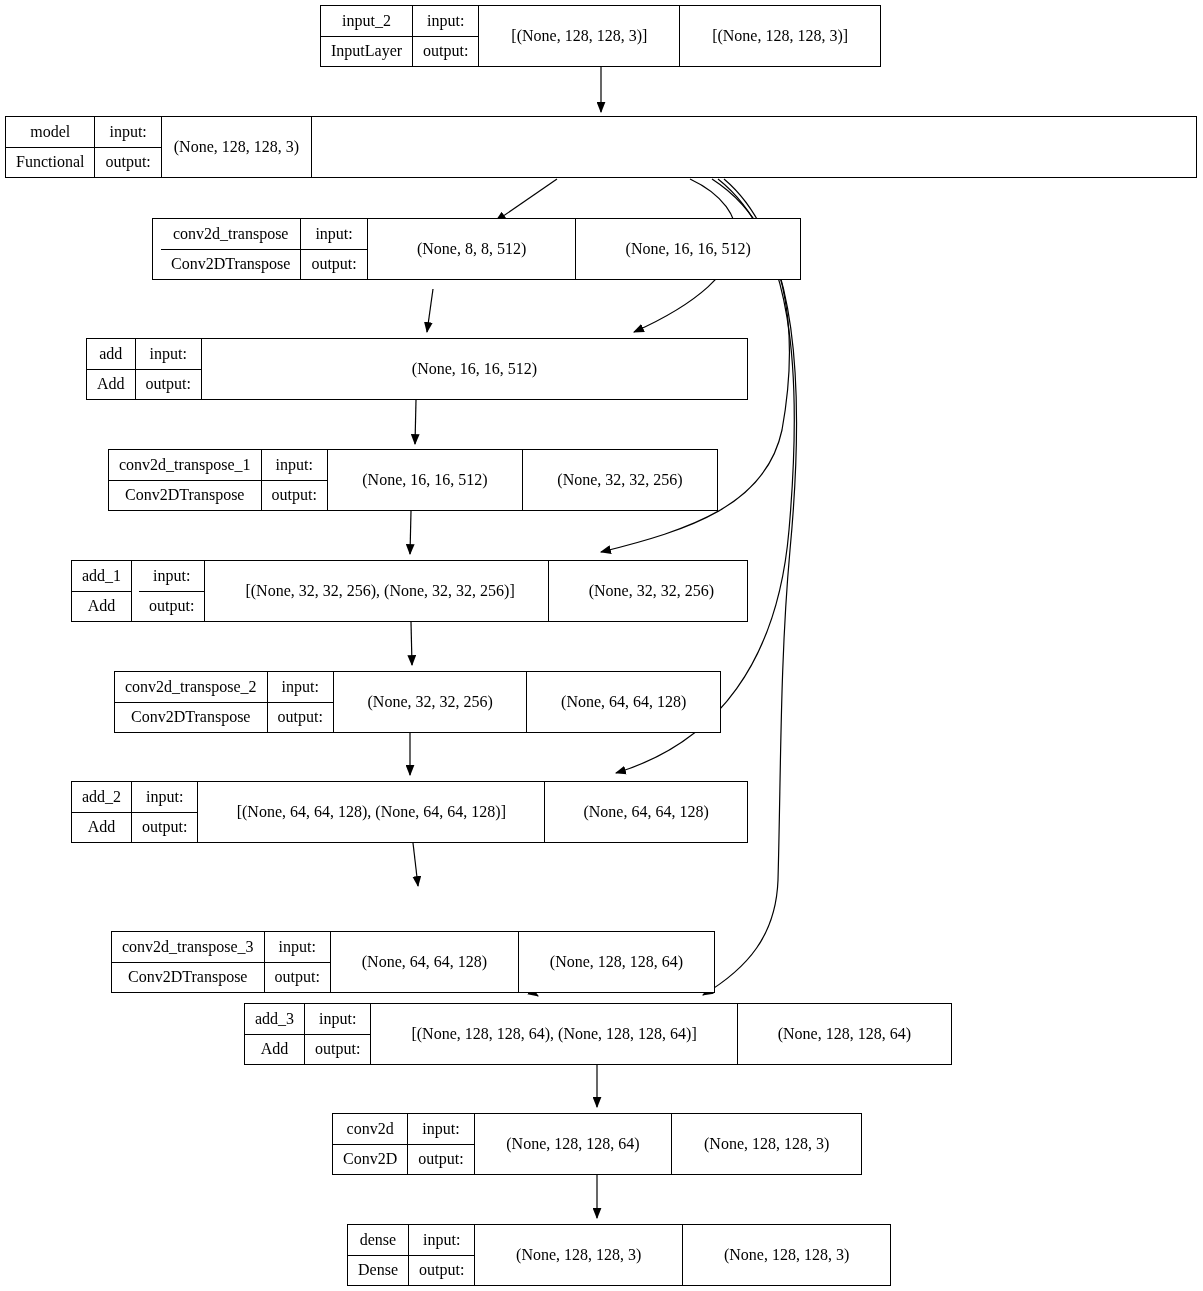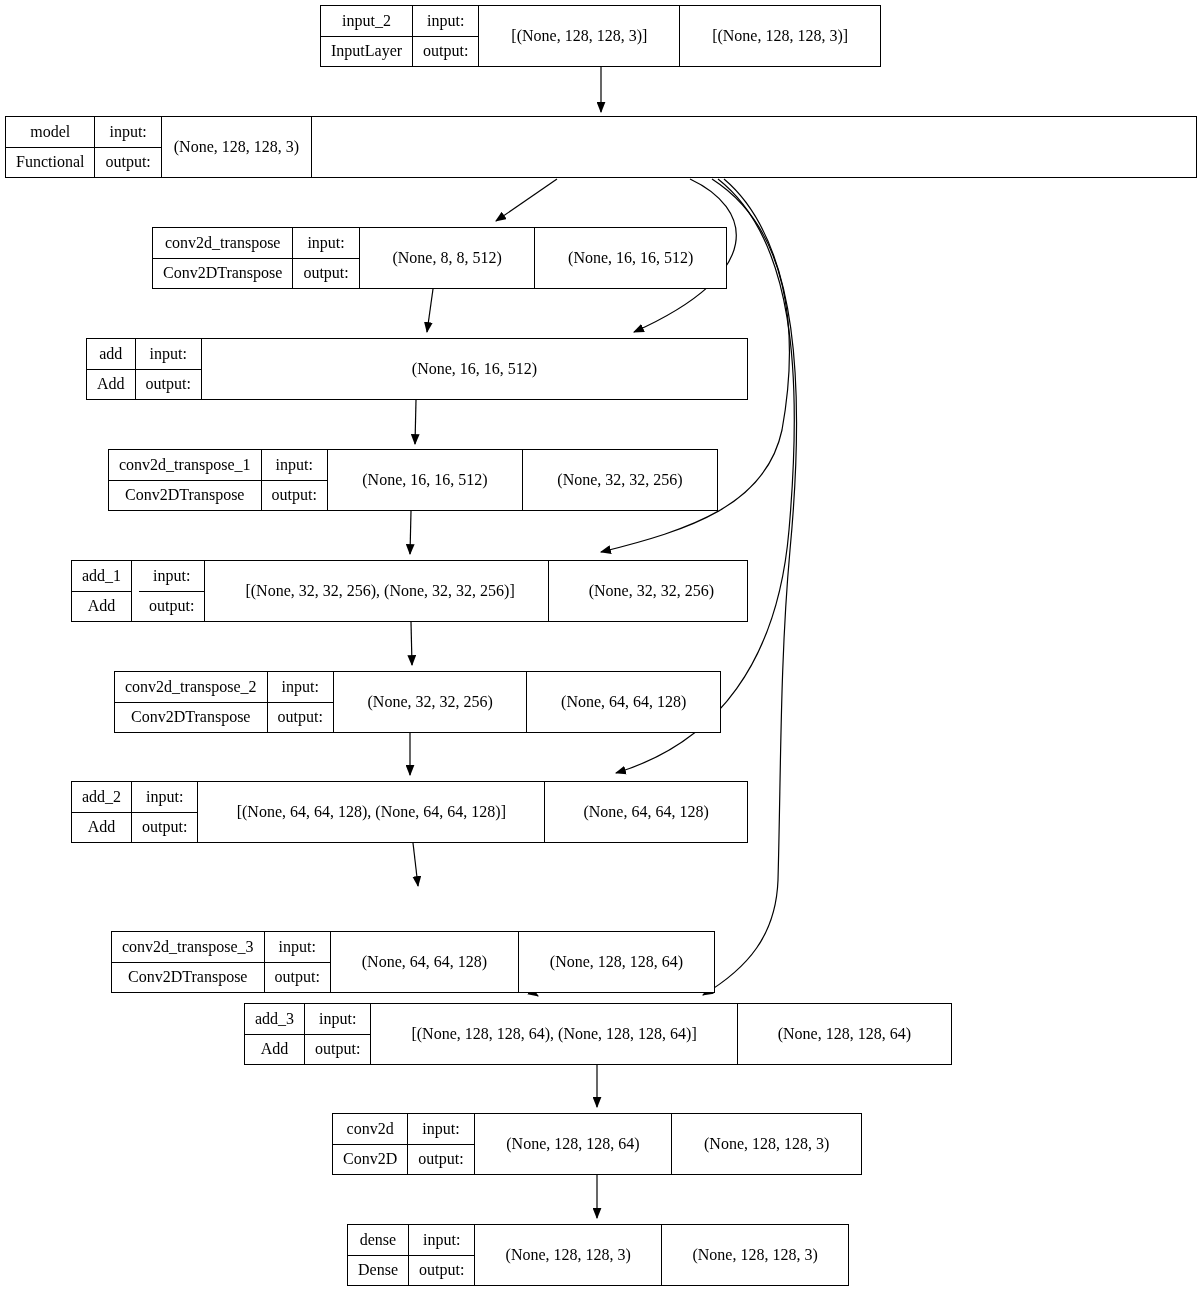--- a/index.html
+++ b/index.html
@@ -112,21 +112,21 @@
       <div class="cell">model</div>
       <div class="cell">Functional</div>
     </div>
     <div class="col">
       <div class="cell">input:</div>
       <div class="cell">output:</div>
     </div>
     <div class="shape in" style="flex:0 0 auto;">(None, 128, 128, 3)</div>
   </div>
 
-  <div class="node" style="left:152px; top:227px; width:575px;">
+  <div class="node" style="left:152px; top:218px; width:649px;padding-left:8px;">
     <div class="col">
       <div class="cell">conv2d_transpose</div>
       <div class="cell">Conv2DTranspose</div>
     </div>
     <div class="col">
       <div class="cell">input:</div>
       <div class="cell">output:</div>
     </div>
     <div class="shape in">(None, 8, 8, 512)</div>
     <div class="shape">(None, 16, 16, 512)</div>
@@ -228,21 +228,21 @@
       <div class="cell">Conv2D</div>
     </div>
     <div class="col">
       <div class="cell">input:</div>
       <div class="cell">output:</div>
     </div>
     <div class="shape in">(None, 128, 128, 64)</div>
     <div class="shape">(None, 128, 128, 3)</div>
   </div>
 
-  <div class="node" style="left:347px; top:1224px; width:502px;">
+  <div class="node" style="left:347px; top:1224px; width:544px;">
     <div class="col">
       <div class="cell">dense</div>
       <div class="cell">Dense</div>
     </div>
     <div class="col">
       <div class="cell">input:</div>
       <div class="cell">output:</div>
     </div>
     <div class="shape in">(None, 128, 128, 3)</div>
     <div class="shape">(None, 128, 128, 3)</div>

